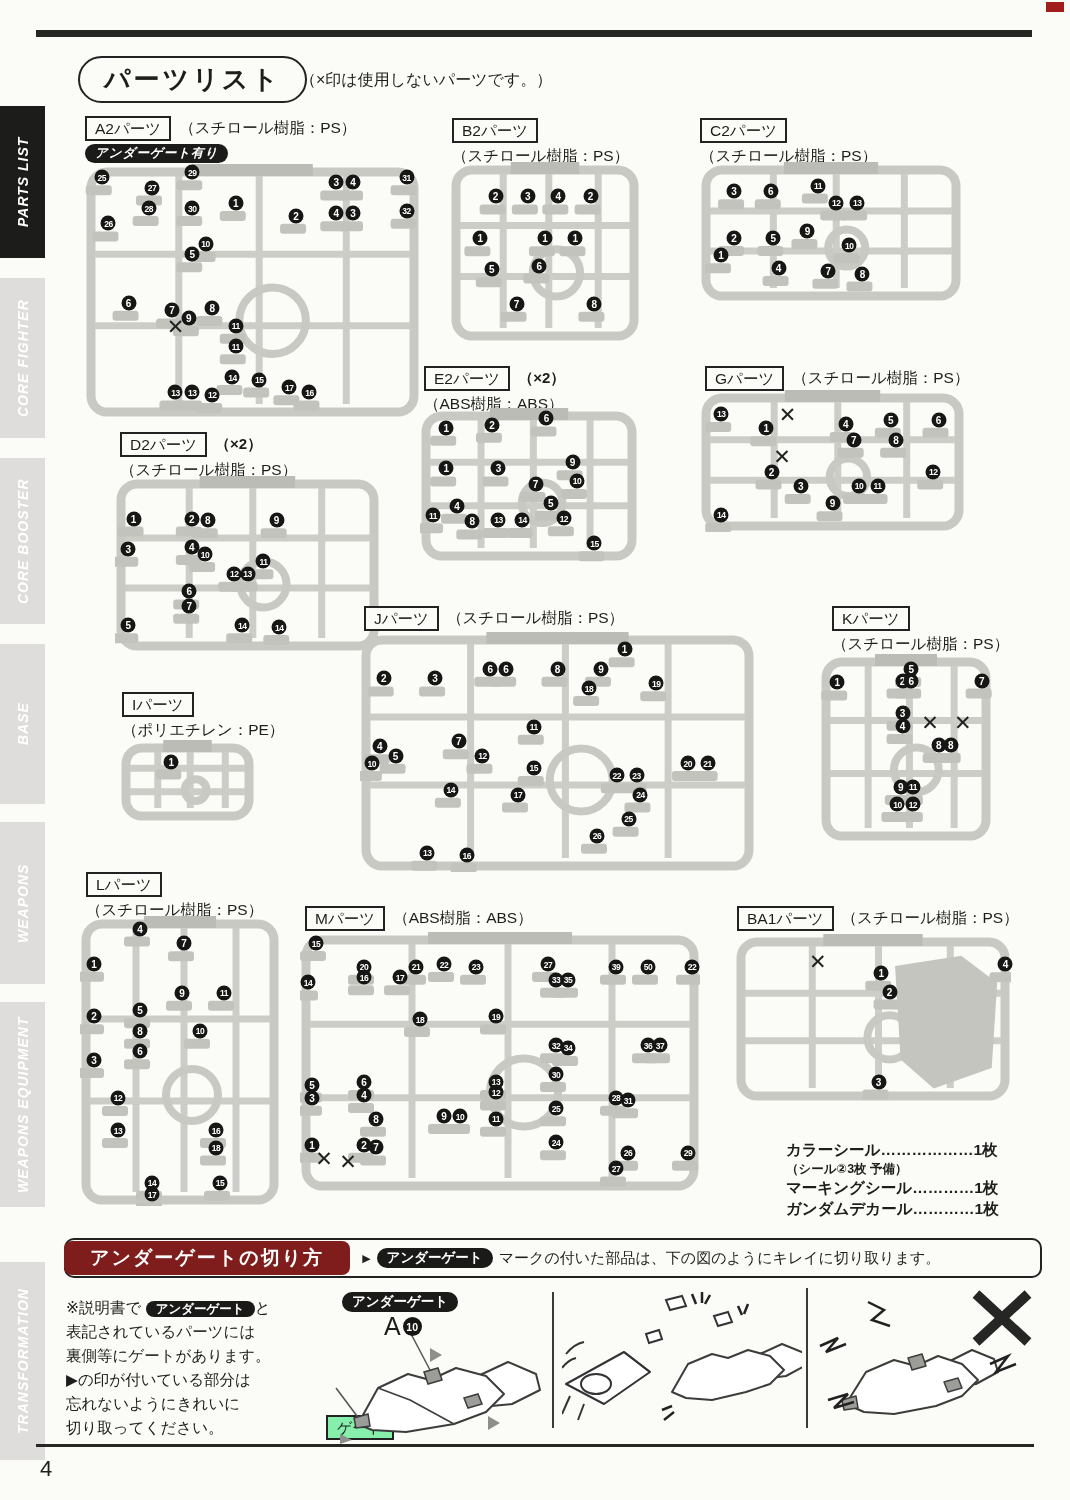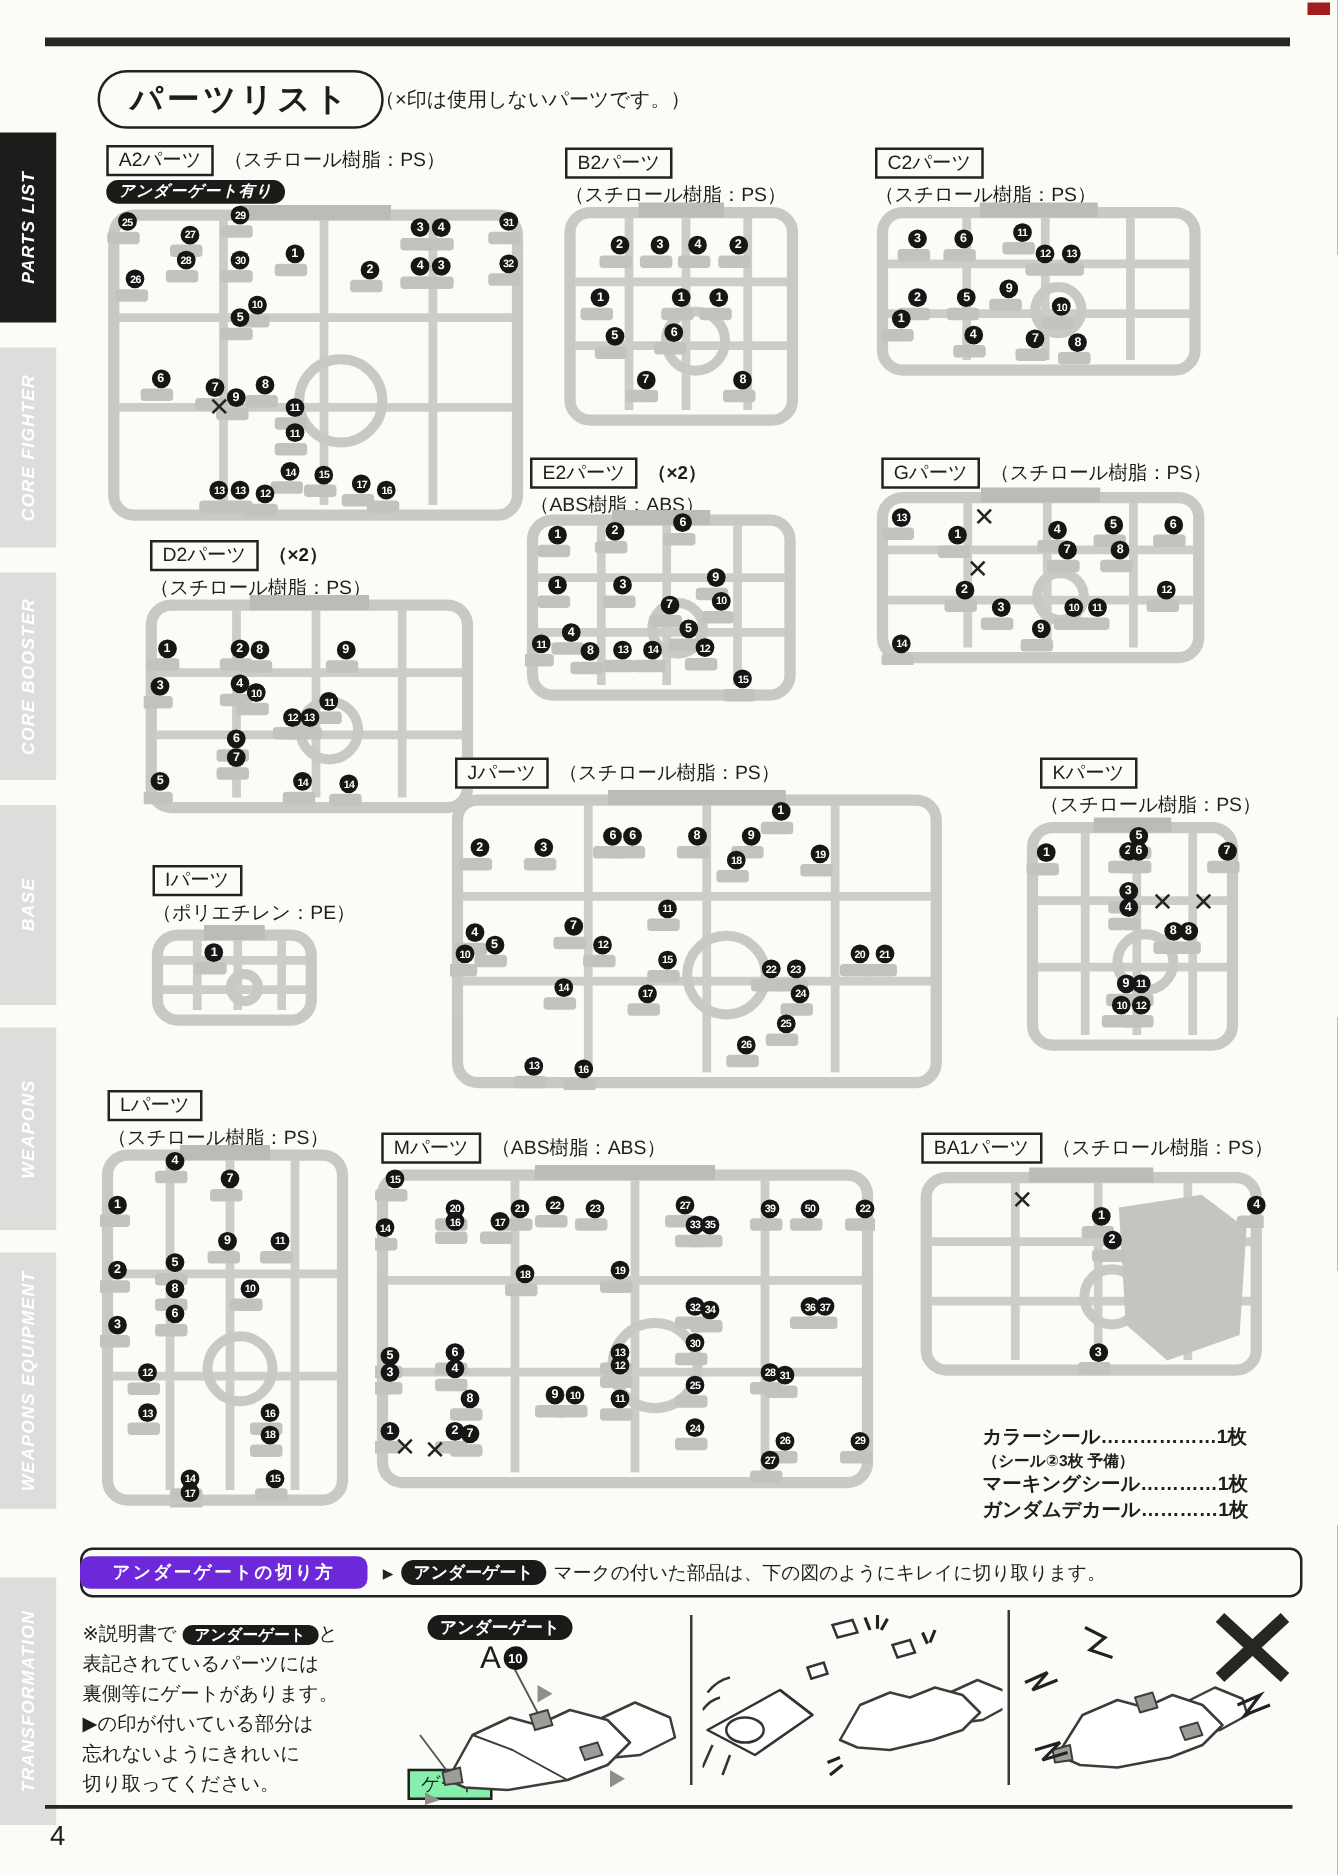--- a/index.html
+++ b/index.html
@@ -29,21 +29,21 @@
     font-size:10px;font-weight:bold;display:flex;align-items:center;justify-content:center;
     transform:translate(-50%,-50%);z-index:3;}
   .pn.d2{font-size:8.5px;letter-spacing:-0.5px;}
   .xm{position:absolute;transform:translate(-50%,-50%);font-size:21px;font-weight:900;color:#222;z-index:3;line-height:1;}
   
   .acc{position:absolute;left:786px;top:1140px;width:256px;font-size:15.5px;font-weight:bold;line-height:1.35;}
   .acc .sub{font-size:12.5px;font-weight:bold;}
   
   .ug-box{position:absolute;left:64px;top:1238px;width:974px;height:36px;border:2.5px solid #222;
     border-radius:10px;display:flex;align-items:center;background:#fbfbf8;}
-  .ug-title{background:#6d28d9;color:#fff;border-radius:8px;padding:4px 26px;font-size:14px;
+  .ug-title{background:#7f1d1d;color:#fff;border-radius:8px;padding:4px 26px;font-size:19px;
     font-weight:bold;letter-spacing:2px;margin:-3px 0 -3px -2px;white-space:nowrap;}
   .ug-instr{display:flex;align-items:center;gap:6px;margin-left:12px;font-size:15px;white-space:nowrap;}
   .ug-arrow{font-size:11px;color:#222;}
   .badge{background:#1a1a18;color:#fff;font-weight:bold;border-radius:10px;
     padding:1px 10px;font-size:13.5px;white-space:nowrap;}
   .ug-note{position:absolute;left:66px;top:1296px;width:270px;font-size:15.5px;line-height:1.55;}
   .pre{white-space:pre-line;}
   .acode{position:absolute;left:384px;top:1312px;display:flex;align-items:center;gap:2px;}
   .acode-letter{font-size:25px;}
   .pn.big{position:static;transform:none;width:19px;height:19px;font-size:10.5px;}

